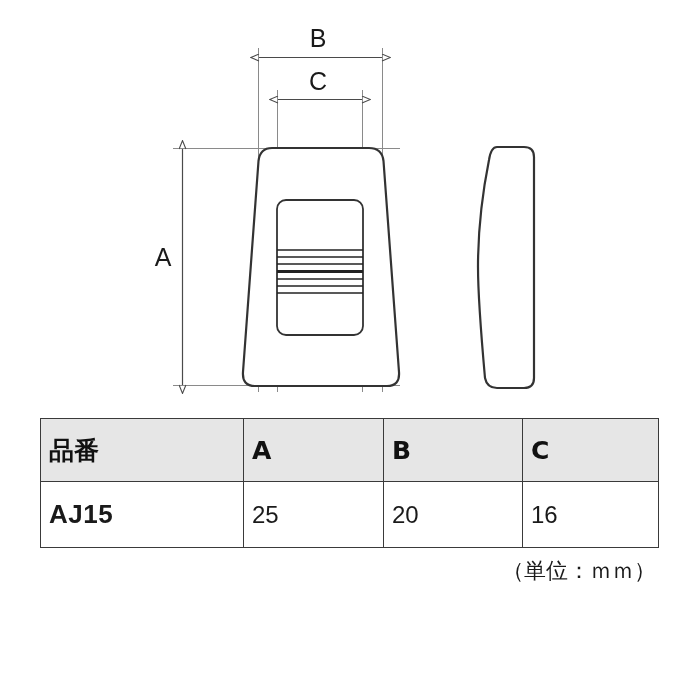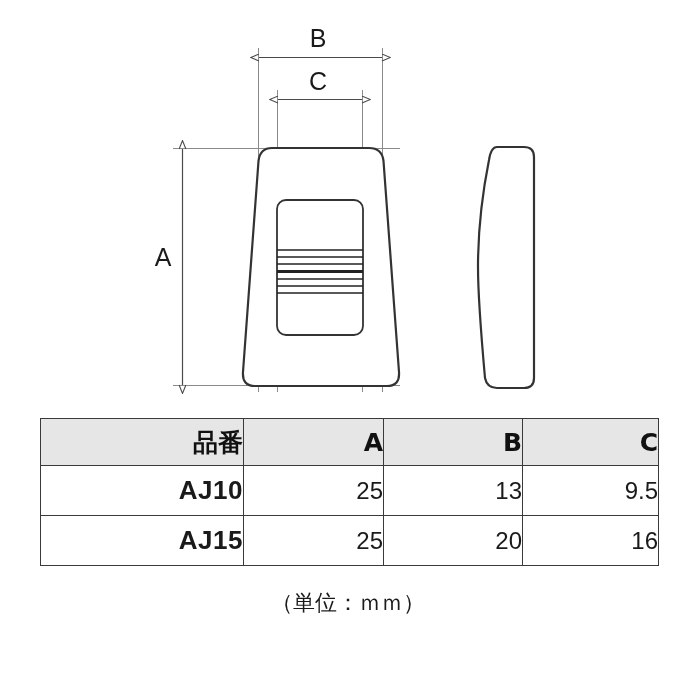--- a/index.html
+++ b/index.html
@@ -59,23 +59,23 @@
 
   #spec-table {
     border-collapse: collapse;
     width: 618px;
     table-layout: fixed;
     background: #ffffff;
   }
   #spec-table th,
   #spec-table td {
     border: 1.5px solid #3a3a3a;
-    text-align: right;
+    text-align: left;
     vertical-align: middle;
-    padding: 0;
+    padding: 8px;
   }
   #spec-table thead th {
     background: #e6e6e6;
     height: 46px;
     font-family: "DejaVu Sans", "Liberation Sans", sans-serif;
     font-weight: bold;
     font-size: 25px;
     color: #111111;
   }
   #spec-table tbody td {
@@ -84,22 +84,22 @@
     color: #1a1a1a;
     font-weight: normal;
   }
   #spec-table tbody td.model-cell {
     font-weight: bold;
     font-size: 26px;
     letter-spacing: 0.5px;
   }
 
   #unit-note {
-    margin-top: 22px;
-    text-align: center;
+    margin-top: 8px;
+    text-align: right;
     padding-right: 4px;
     font-family: "DejaVu Sans", "Liberation Sans", sans-serif;
     font-size: 22px;
     color: #1a1a1a;
     white-space: nowrap;
   }
 </style>
 </head>
 <body>
 
@@ -191,26 +191,20 @@
     <thead>
       <tr>
         <th>品番</th>
         <th>A</th>
         <th>B</th>
         <th>C</th>
       </tr>
     </thead>
     <tbody>
       <tr>
-        <td class="model-cell">AJ10</td>
-        <td>25</td>
-        <td>13</td>
-        <td>9.5</td>
-      </tr>
-      <tr>
         <td class="model-cell">AJ15</td>
         <td>25</td>
         <td>20</td>
         <td>16</td>
       </tr>
     </tbody>
   </table>
 
   <div id="unit-note">（単位：ｍｍ）</div>
 </div>

